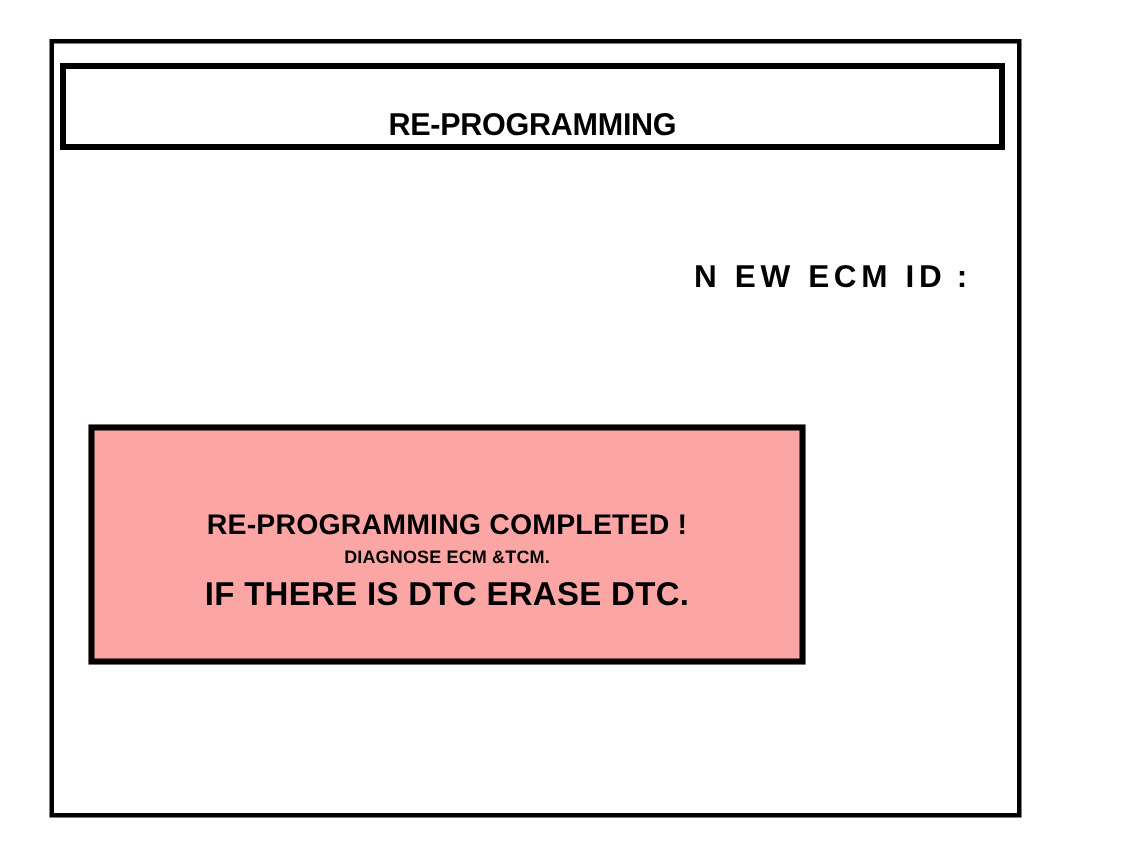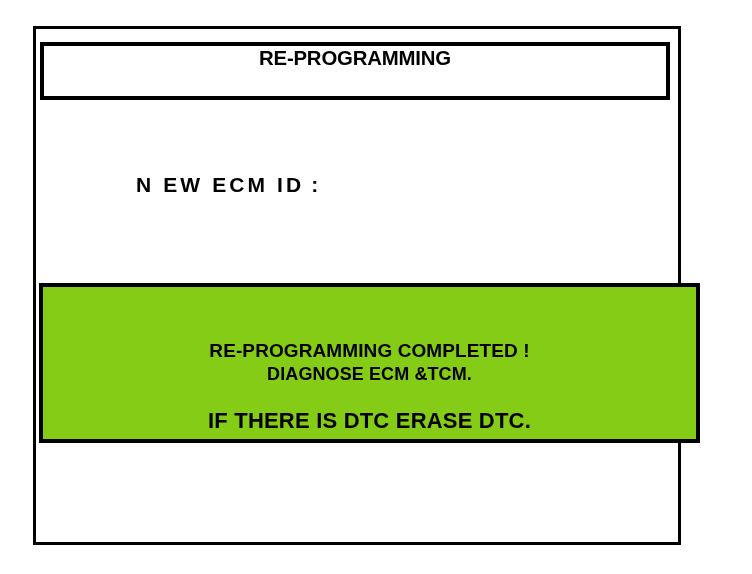--- a/index.html
+++ b/index.html
@@ -41,42 +41,43 @@
   .title-box {
     position: absolute;
     left: 4px;
     top: 13px;
     width: 630px;
     height: 58px;
     box-sizing: border-box;
     border: 4px solid #000000;
     background: #ffffff;
     display: flex;
-    align-items: flex-start;
+    align-items: flex-end;
     justify-content: center;
   }
   .title-text {
     font-size: 21px;
     font-weight: bold;
     color: #000000;
     letter-spacing: -0.2px;
     white-space: nowrap;
     transform: scaleX(0.97);
   }
 
   
   .ecm-row {
     position: absolute;
-    left: 100px;
+    left: 112px;
     top: 139px;
     width: 500px;
     height: 34px;
     display: flex;
     align-items: center;
     white-space: nowrap;
+    justify-content: flex-end;
   }
   .ecm-label {
     font-size: 21px;
     font-weight: bold;
     color: #000000;
     letter-spacing: 3.1px;
   }
   .ecm-sep {
     font-size: 21px;
     font-weight: bold;
@@ -88,50 +89,50 @@
     font-size: 21px;
     font-weight: bold;
     color: #000000;
     letter-spacing: 1.6px;
     padding-left: 24px;
   }
 
   
   .message-box {
     position: absolute;
-    left: 3px;
+    left: 23px;
     top: 254px;
-    width: 661px;
+    width: 478px;
     height: 160px;
     box-sizing: border-box;
     border: 4px solid #000000;
-    background: #84cc16;
+    background: #fca5a5;
   }
   .message-lines {
     position: absolute;
     left: 0;
     right: 0;
     top: 54px;
     text-align: center;
   }
   .msg-line {
     color: #000000;
     font-weight: bold;
     white-space: nowrap;
     line-height: 1;
   }
   .msg-line-1 {
     font-size: 19px;
     letter-spacing: 0.1px;
     margin-bottom: 5px;
   }
   .msg-line-2 {
-    font-size: 18px;
+    font-size: 12px;
     letter-spacing: 0.1px;
-    margin-bottom: 27px;
+    margin-bottom: 8px;
   }
   .msg-line-3 {
     font-size: 22px;
     letter-spacing: 0.2px;
   }
 </style>
 </head>
 <body>
 
 <div id="screen-root">

